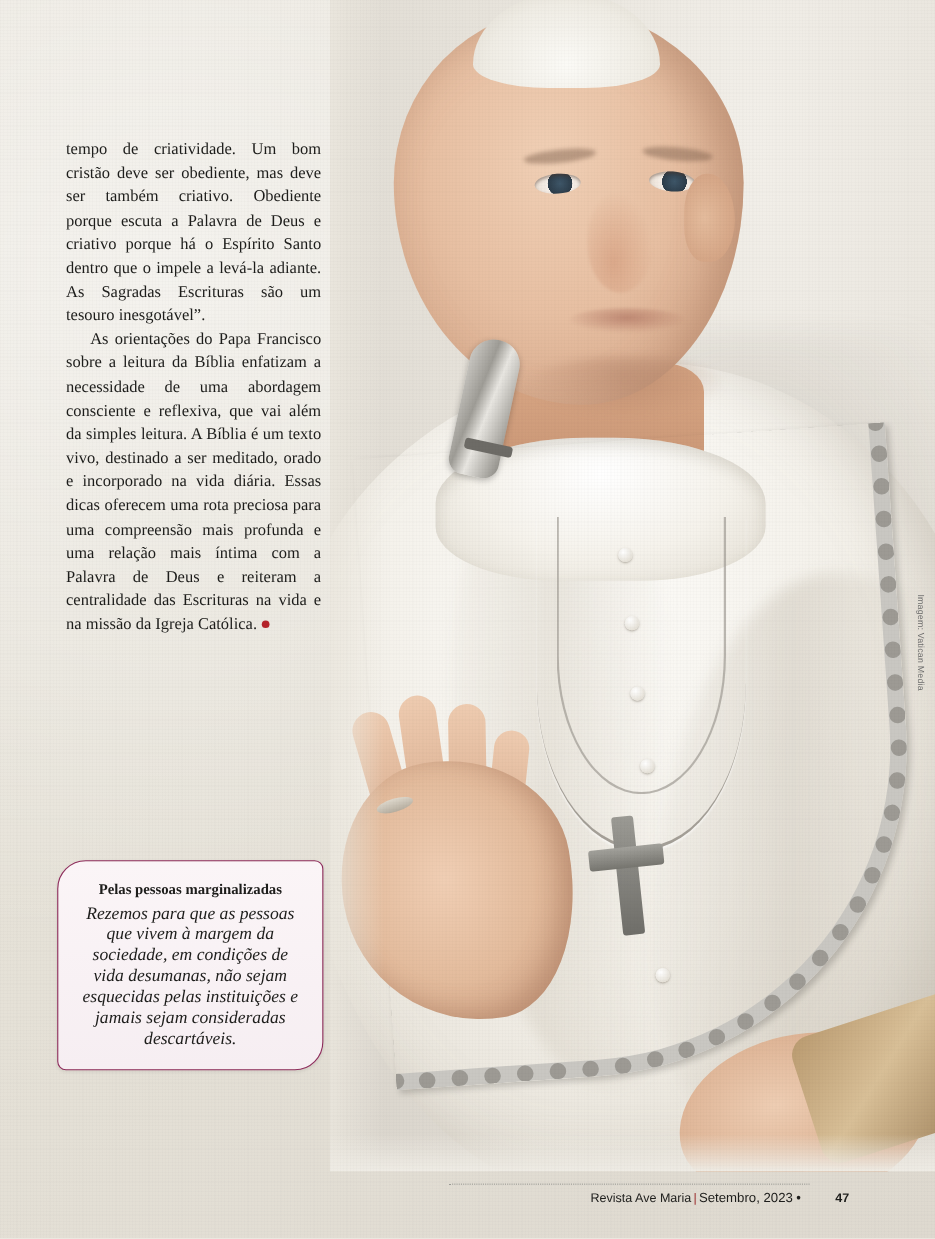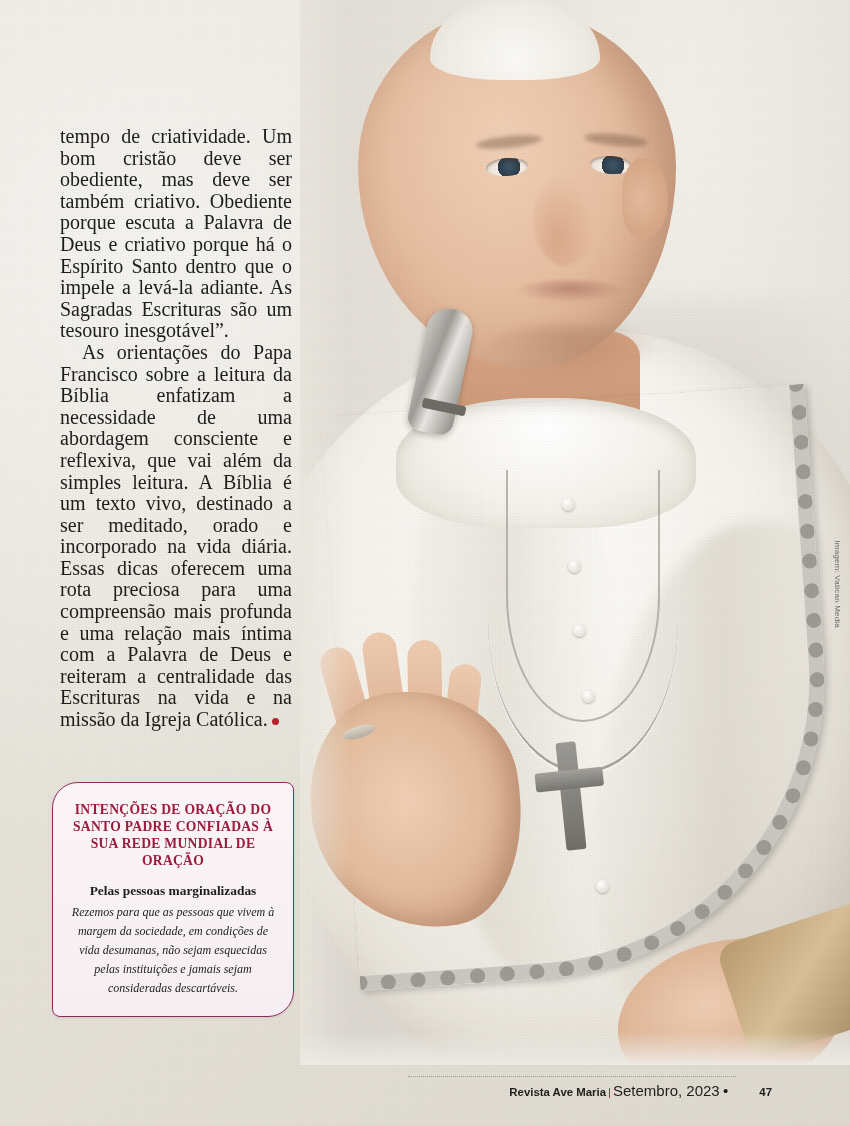--- a/index.html
+++ b/index.html
@@ -342,21 +342,21 @@
   .article {
     position: absolute;
     left: 60px;
     top: 126px;
     width: 232px;
     color: #1d1d1b;
   }
   .article p {
     margin: 0;
     font-family: "Liberation Serif", serif;
-    font-size: 20px;
+    font-size: 15px;
     line-height: 21.6px;
     text-align: justify;
     text-justify: inter-word;
     hyphens: manual;
   }
   .article p.first { text-indent: 0; }
   .article p.cont { text-indent: 22px; }
   .endmark {
     display: inline-block;
     width: 7px; height: 7px;
@@ -393,21 +393,21 @@
     font-family: "Liberation Serif", serif;
     font-weight: bold;
     font-size: 13.4px;
     color: #1d1d1b;
     text-align: center;
     margin: 0 0 4px 0;
   }
   .prayer-text {
     font-family: "Liberation Serif", serif;
     font-style: italic;
-    font-size: 12px;
+    font-size: 16px;
     line-height: 19px;
     color: #1d1d1b;
     text-align: center;
     margin: 0;
   }
 
   
   .footer-rule {
     position: absolute;
     left: 408px;
@@ -417,23 +417,23 @@
   }
   .footer {
     position: absolute;
     right: 78px;
     top: 1082px;
     font-family: "Liberation Sans", sans-serif;
     font-size: 11.4px;
     color: #1d1d1b;
     white-space: nowrap;
   }
-  .footer .brand { font-weight: bold; }
+  .footer .brand { font-weight: normal; }
   .footer .sep { color: #9a2c2c; margin: 0 2px; }
-  .footer .issue { font-size: 15px; }
+  .footer .issue { font-size: 12px; }
   .footer .pg { font-weight: bold; margin-left: 28px; }
 </style>
 </head>
 <body>
 
 <div class="page">
 
   <div class="photo">
     <div class="photo-bg"></div>
     <div class="shoulder-shadow"></div>
@@ -491,21 +491,20 @@
   <div class="grain"></div>
 
   <div class="credit">Imagem: Vatican Media</div>
 
   <div class="article">
     <p class="first">tempo de criatividade. Um bom cristão deve ser obediente, mas deve ser também criativo. Obediente porque escuta a Palavra de Deus e criativo porque há o Espírito Santo dentro que o impele a levá-la adiante. As Sagradas Escrituras são um tesouro inesgotável”.</p>
     <p class="cont"><span>As orientações do Papa Francisco sobre a leitura da Bíblia enfatizam a necessidade de uma abordagem consciente e reflexiva, que vai além da simples leitura. A Bíblia é um texto vivo, destinado a ser meditado, orado e incorporado na vida diária. Essas dicas oferecem uma rota preciosa para uma compreensão mais profunda e uma relação mais íntima com a Palavra de Deus e reiteram a centralidade das Escrituras na vida e na missão da Igreja Católica.</span><span class="endmark"></span></p>
   </div>
 
   <div class="prayer-box">
-    <div class="prayer-title">INTENÇÕES DE ORAÇÃO DO SANTO PADRE CONFIADAS À SUA REDE MUNDIAL DE ORAÇÃO</div>
     <div class="prayer-sub">Pelas pessoas marginalizadas</div>
     <div class="prayer-text">Rezemos para que as pessoas que vivem à margem da sociedade, em condições de vida desumanas, não sejam esquecidas pelas instituições e jamais sejam consideradas descartáveis.</div>
   </div>
 
   <div class="footer-rule"></div>
   <div class="footer">
     <span class="brand">Revista Ave Maria</span><span class="sep">|</span><span class="issue">Setembro, 2023</span>
     <span class="issue">•</span>
     <span class="pg">47</span>
   </div>

